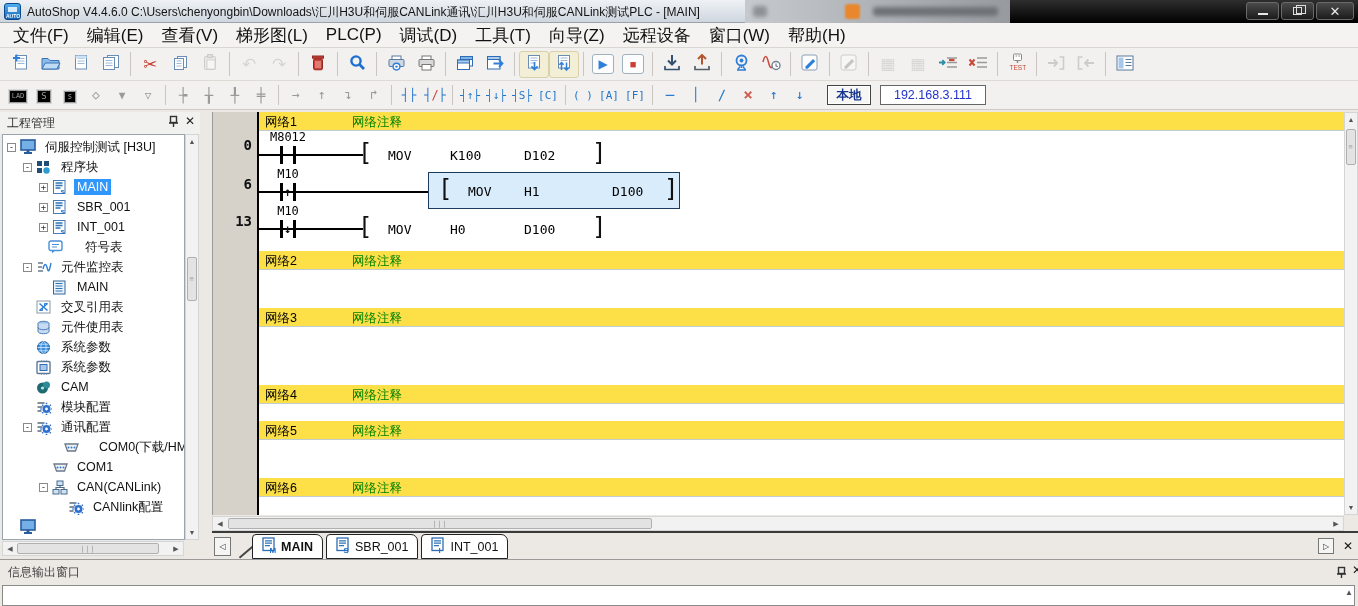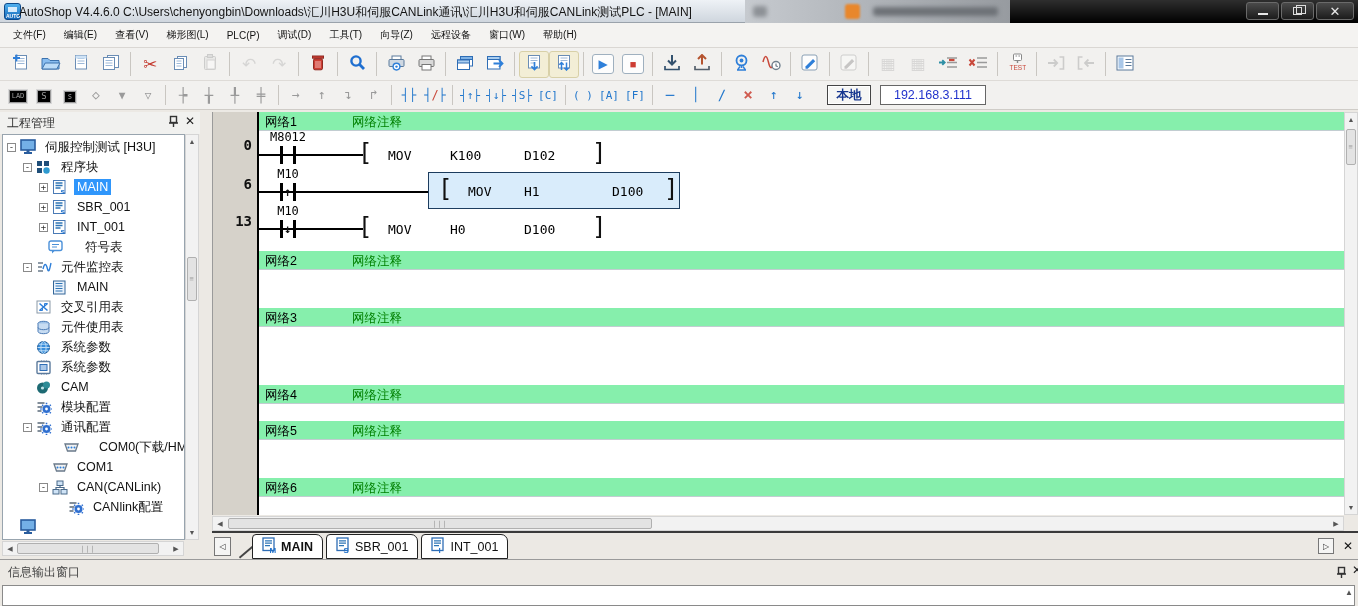--- a/index.html
+++ b/index.html
@@ -7,34 +7,34 @@
        font-family:"Liberation Sans","DejaVu Sans",sans-serif;font-size:12px;color:#111;
        -webkit-font-smoothing:antialiased;}
   #app *{box-sizing:border-box;}
   .abs{position:absolute;}
 
   
   #titlebar{left:0;top:0;width:1358px;height:23px;background:linear-gradient(#eef2f6,#cfd6de);border-bottom:1px solid #9aa2ab;}
   #app-icon{left:4px;top:3px;width:17px;height:17px;border-radius:3px;background:linear-gradient(#4fb0ef,#1467b8);border:1px solid #0d4a8c;}
   #app-icon:before{content:"";position:absolute;left:3px;top:3px;width:9px;height:5px;background:#e8f4ff;opacity:.9;}
   #app-icon:after{content:"AUTO";position:absolute;left:1px;top:9px;font-size:5px;color:#fff;font-weight:bold;}
-  #title-text{left:19px;top:4px;width:715px;white-space:nowrap;overflow:hidden;font-size:12px;color:#141414;}
+  #title-text{left:27px;top:4px;width:715px;white-space:nowrap;overflow:hidden;font-size:12px;color:#141414;}
   #blur-zone{left:745px;top:0;width:265px;height:23px;background:linear-gradient(90deg,#c6cacf,#979ba0);}
   .blob{position:absolute;filter:blur(2px);border-radius:3px;}
   #darkzone{left:1010px;top:0;width:348px;height:23px;background:linear-gradient(#2e2e2e,#000);}
   .winbtn{position:absolute;top:2px;height:18px;border:1px solid #6a6a6a;border-radius:3px;
           background:linear-gradient(#4a4a4a,#1c1c1c);color:#e8e8e8;display:flex;align-items:center;justify-content:center;font-size:11px;}
   #btn-min{left:1246px;width:33px;} #btn-restore{left:1281px;width:33px;} #btn-close{left:1316px;width:38px;font-size:13px;}
   .restore-glyph{width:9px;height:8px;border:1px solid #ddd;position:relative;background:#333;}
   .restore-glyph:before{content:"";position:absolute;left:2px;top:-3px;width:8px;height:7px;border:1px solid #ddd;}
   .min-glyph{width:10px;height:3px;border-bottom:2px solid #e8e8e8;margin-top:5px;}
 
   
   #menubar{left:0;top:23px;width:1358px;height:25px;background:#f4f3f1;border-bottom:1px solid #dad7d3;display:flex;align-items:center;padding-left:4px;}
-  .menu-item{padding:3px 9px;font-size:10px;color:#111;}
+  .menu-item{padding:3px 9px;font-size:17px;color:#111;}
 
   
   #tb1{left:0;top:48px;width:1358px;height:33px;background:#f2f1ef;border-bottom:1px solid #dedbd7;display:flex;align-items:center;padding-left:6px;}
   #tb2{left:0;top:81px;width:1358px;height:29px;background:#f2f1ef;border-bottom:1px solid #cfccc7;display:flex;align-items:center;padding-left:5px;}
   .tbtn{width:30px;height:27px;display:flex;align-items:center;justify-content:center;border-radius:3px;flex:0 0 auto;}
   .lbtn{width:26px;height:23px;display:flex;align-items:center;justify-content:center;flex:0 0 auto;font-family:"DejaVu Sans Mono",monospace;}
   .tsep{width:1px;height:24px;background:#c9c6c1;margin:0 4px;flex:0 0 auto;}
   .lsep{width:1px;height:20px;background:#c9c6c1;margin:0 4px;flex:0 0 auto;}
   .dis{opacity:.42;filter:grayscale(1);}
   .lit{background:#f3eed6;border:1px solid #d8d0a8;}
@@ -62,21 +62,21 @@
   .sbarrow{position:absolute;color:#555;font-size:7px;text-align:center;width:100%;}
   .sbthumb{position:absolute;background:#e3e3e3;border:1px solid #b0b0b0;border-radius:2px;display:flex;align-items:center;justify-content:center;color:#888;}
   #tree-vsb{left:185px;top:134px;width:14px;height:406px;}
   #tree-hsb{left:2px;top:541px;width:182px;height:15px;}
   .grip{font-size:7px;letter-spacing:1px;color:#999;font-family:"DejaVu Sans Mono",monospace;}
 
   
   #gutter{left:212px;top:112px;width:46px;height:403px;background:#d6d2ca;border-left:1px solid #9a9a9a;}
   #rail{left:257px;top:112px;width:2px;height:403px;background:#000;}
   #canvas{left:259px;top:112px;width:1085px;height:403px;background:#fff;}
-  .band{position:absolute;left:259px;width:1085px;height:19px;background:#86efac;border-bottom:1px solid #c2cdd1;}
+  .band{position:absolute;left:259px;width:1085px;height:19px;background:#fde047;border-bottom:1px solid #c2cdd1;}
   .band .bname{position:absolute;left:6px;top:2px;font-size:12.5px;color:#000;}
   .band .bcomment{position:absolute;left:93px;top:2px;font-size:12.5px;color:#008000;}
   .lad{font-family:"DejaVu Sans Mono",monospace;font-size:13px;color:#000;text-align:center;}
   .rnum{font-family:"DejaVu Sans Mono",monospace;font-size:14px;font-weight:bold;left:212px;width:40px;text-align:right;}
   .wire{background:#000;height:2px;}
   .cbar{width:2.5px;background:#000;}
   .clabel{width:60px;text-align:center;font-size:12px;}
   .brk{font-family:"DejaVu Sans Mono",monospace;font-size:24px;font-weight:400;line-height:1;}
   .edge{width:15px;text-align:center;font-size:12px;font-weight:bold;font-family:"DejaVu Sans Mono",monospace;}
   #selblock{left:428px;top:172px;width:252px;height:37px;background:#d9ecfb;border:1.5px solid #1c3c5e;}

